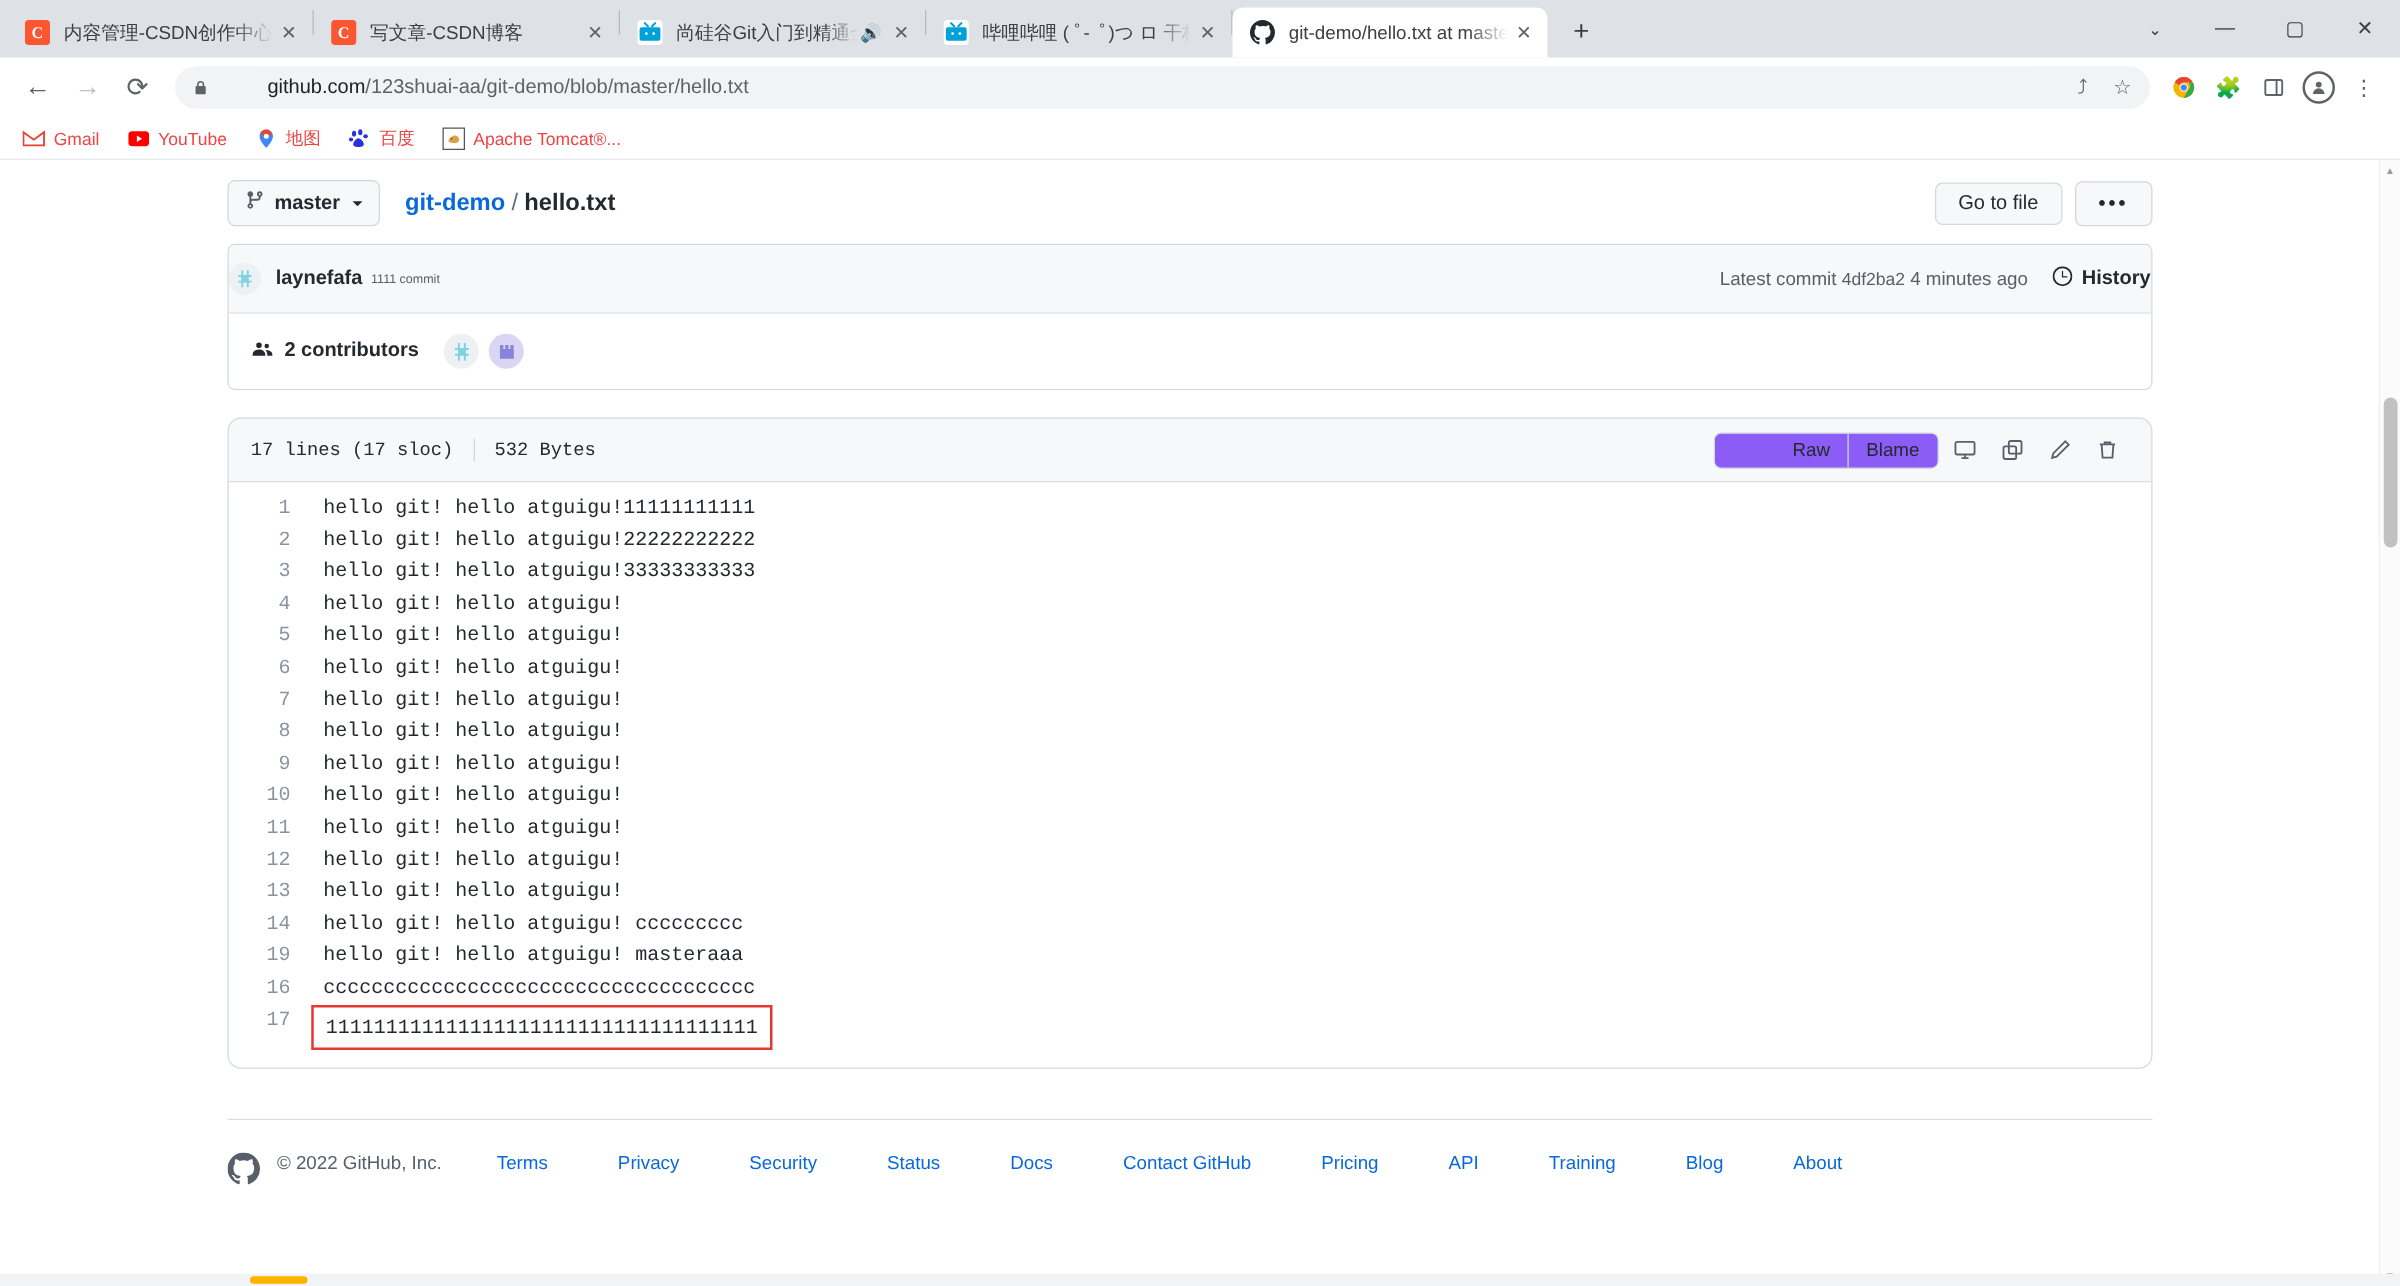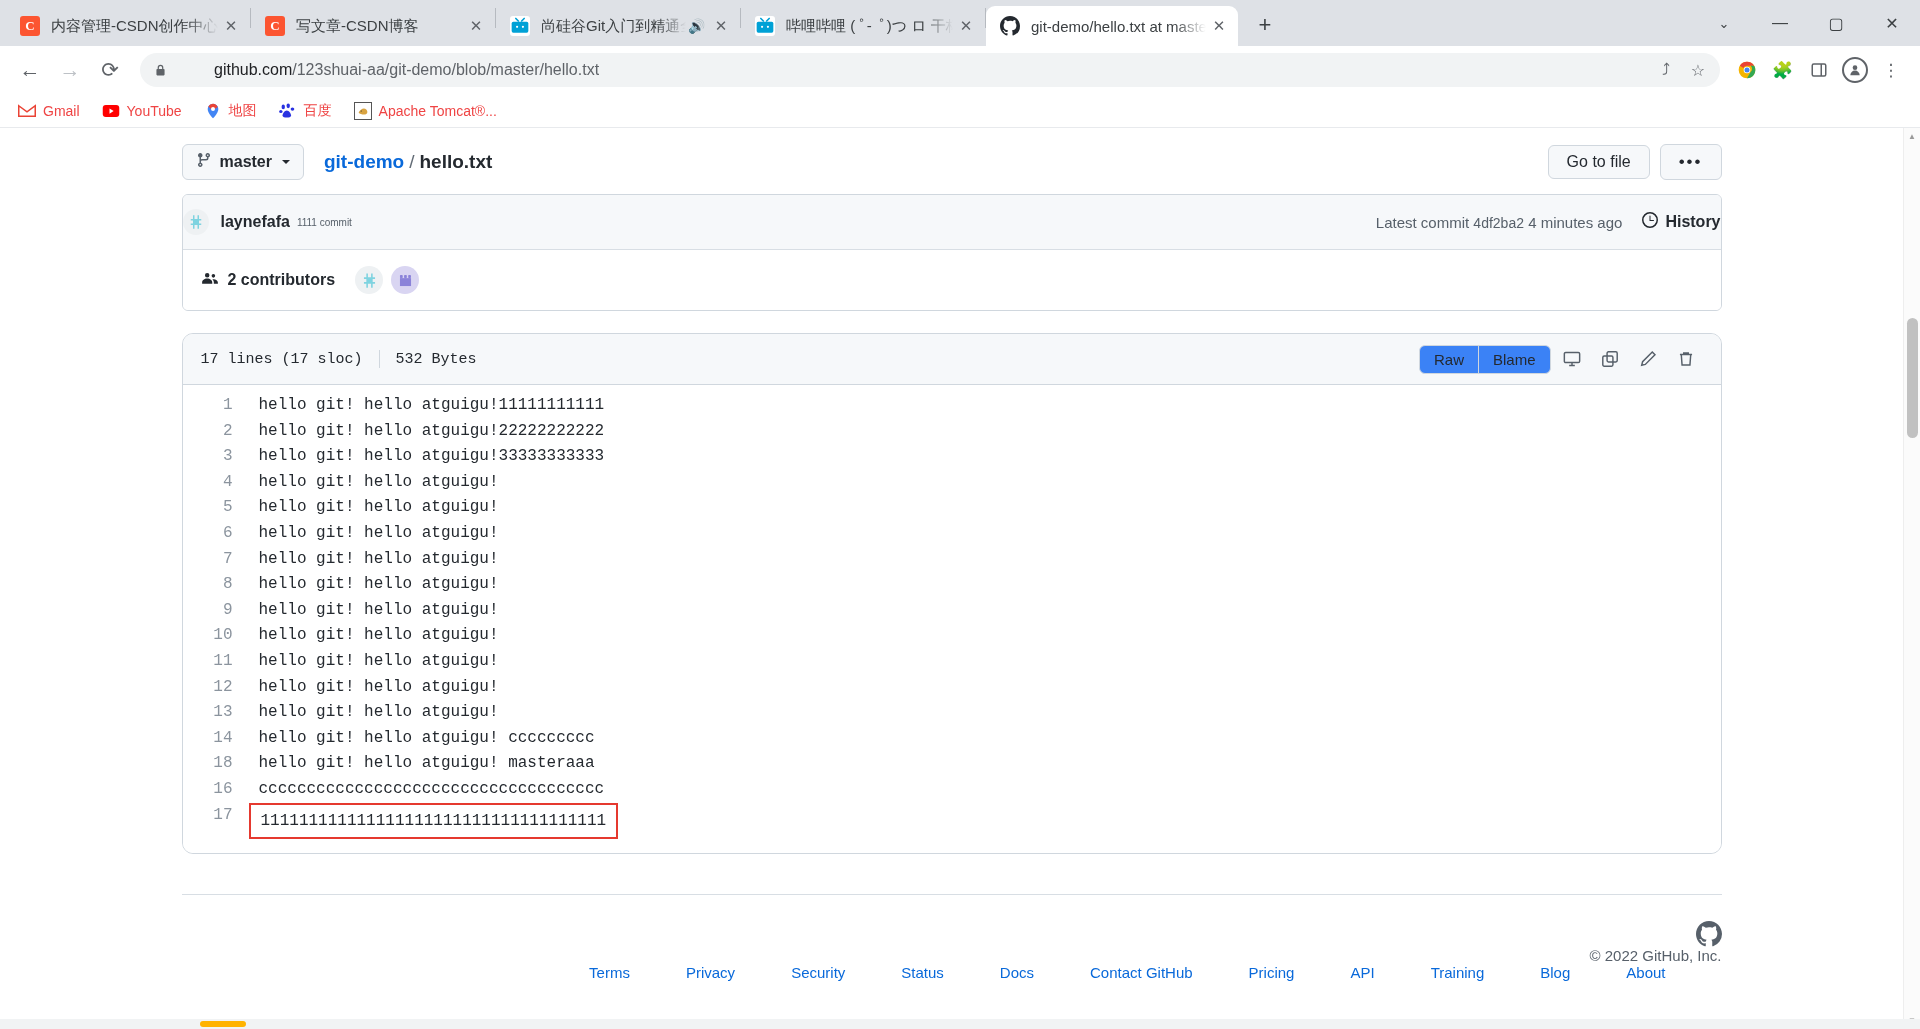--- a/index.html
+++ b/index.html
@@ -176,38 +176,38 @@
   .contrib-avatars .avatar { width: 28px; height: 28px; margin: 0; }
 
   .filebox { margin-top: 22px; border-radius: 11px; }
   .file-toolbar {
     background: #f6f8fa; display: flex; align-items: center;
     padding: 9px 18px; border-bottom: 1px solid #d0d7de; min-height: 50px;
   }
   .fstats { font-family: "Liberation Mono", monospace; font-size: 15px; color: #24292f; display:flex; align-items:center; }
   .fstats .vsep { width: 1px; height: 18px; background: #d0d7de; margin: 0 16px; }
   .file-actions { margin-left: auto; display: flex; align-items: center; gap: 4px; }
-  .seggroup { display: flex; border: 1px solid #d0d7de; border-radius: 6px; overflow: hidden; background: #3b82f6; }
+  .seggroup { display: flex; border: 1px solid #d0d7de; border-radius: 6px; overflow: hidden; background: #8b5cf6; padding-left: 48px; }
   .seggroup .seg { padding: 5px 14px; font-size: 15px; color: #24292f; }
   .seggroup .seg + .seg { border-left: 1px solid #d0d7de; }
   .ficon { width: 34px; height: 32px; display: flex; align-items: center; justify-content: center; color: #57606a; }
   .ficon svg { width: 18px; height: 18px; }
 
   .codewrap { background: #ffffff; padding: 8px 0 14px 0; }
   .codeline { display: flex; align-items: flex-start; font-family: "Liberation Mono", monospace; font-size: 16px; line-height: 25.6px; }
   .lnum { width: 64px; text-align: right; color: #8b949e; padding-right: 14px; flex: none; user-select: none; }
   .lcode { color: #24292f; white-space: pre; padding-left: 12px; }
   .codeline.highlight .lcode {
     border: 2px solid #e5392f; padding: 0 10px 0 10px; margin-left: 2px;
     display: inline-block; line-height: 32px;
   }
 
   .divider-rule { width: 1540px; margin: 40px auto 0 auto; border-top: 1px solid #d8dee4; }
 
-  .footer { width: 1540px; margin: 0 auto; display: flex; align-items: flex-end; padding: 26px 0 0 0; flex-direction: column; }
+  .footer { width: 1540px; margin: 0 auto; display: flex; align-items: flex-start; padding: 26px 0 0 0; }
   .footer .ghlogo { width: 26px; height: 26px; color: #57606a; flex:none; }
   .footer .copy { font-size: 15px; color: #57606a; margin-left: 14px; }
   .footer .flinks { display: flex; align-items: center; margin-left: 44px; }
   .footer .flinks a { color: #0969da; font-size: 15px; text-decoration: none; margin-right: 56px; white-space: nowrap; }
 
   
   .scrollbar {
     position: absolute; top: 0; right: 0; width: 17px; bottom: 0;
     background: #fbfbfb; border-left: 1px solid #eeeeee;
   }
@@ -552,21 +552,21 @@
               </div>
             <div class="codeline">
                 <span class="lnum">13</span>
                 <span class="lcode">hello git! hello atguigu!</span>
               </div>
             <div class="codeline">
                 <span class="lnum">14</span>
                 <span class="lcode">hello git! hello atguigu! ccccccccc</span>
               </div>
             <div class="codeline">
-                <span class="lnum">18</span>
+                <span class="lnum">19</span>
                 <span class="lcode">hello git! hello atguigu! masteraaa</span>
               </div>
             <div class="codeline">
                 <span class="lnum">16</span>
                 <span class="lcode">cccccccccccccccccccccccccccccccccccc</span>
               </div>
             <div class="codeline highlight">
                 <span class="lnum">17</span>
                 <span class="lcode">111111111111111111111111111111111111</span>
               </div>

